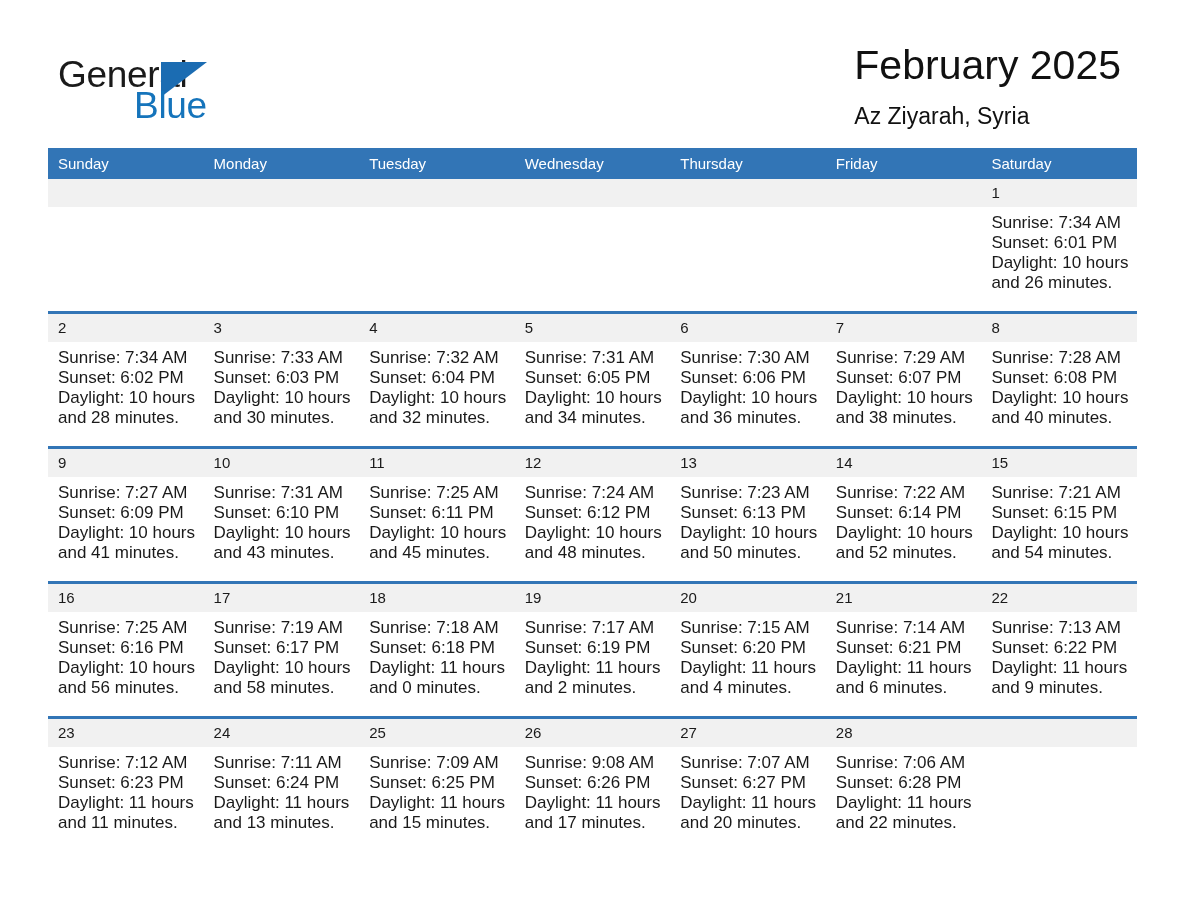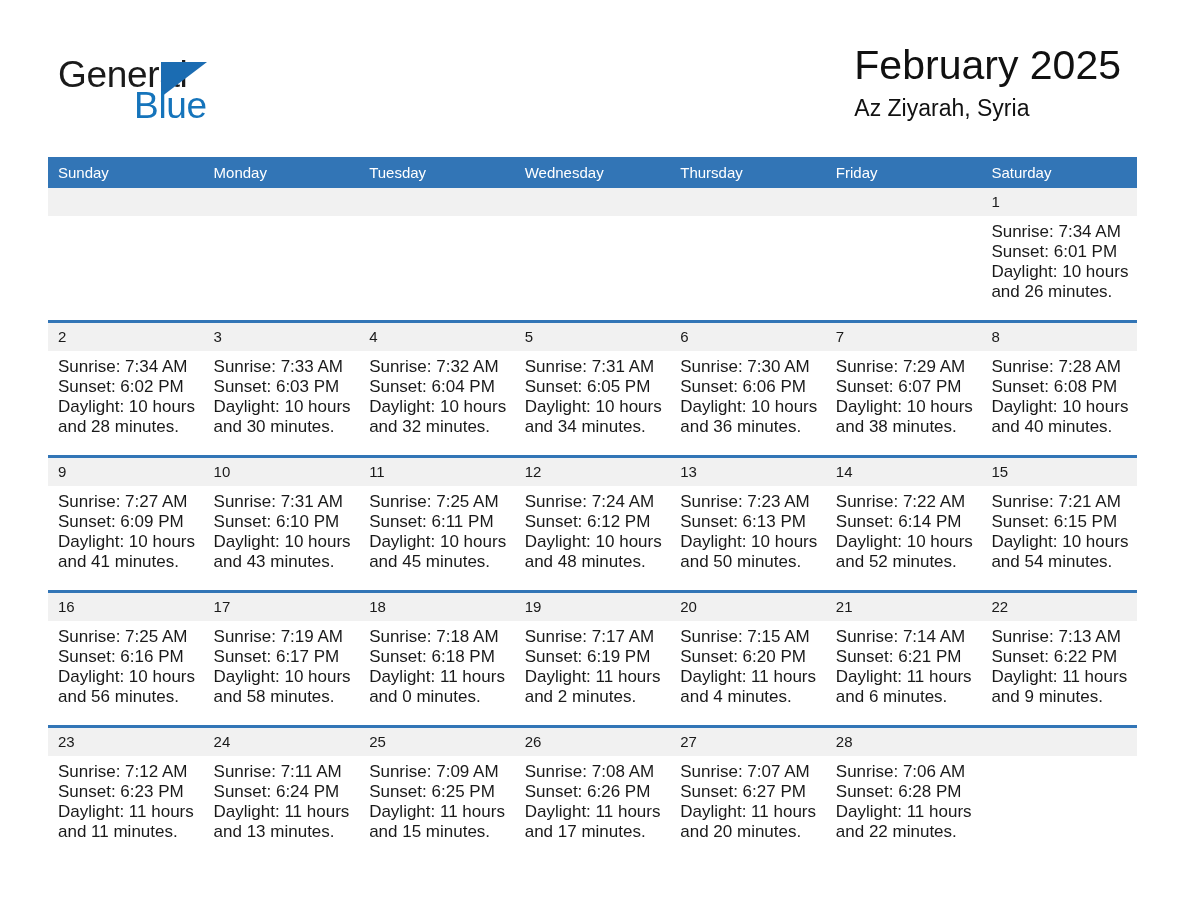--- a/index.html
+++ b/index.html
@@ -75,33 +75,33 @@
   }
   .cal-title {
     font-size: 41px;
     line-height: 50px;
     font-weight: 400;
     color: #111111;
     letter-spacing: 0px;
     white-space: nowrap;
   }
   .cal-subtitle {
-    margin-top: 4px;
+    margin-top: 12px;
     font-size: 23px;
     line-height: 28px;
     font-weight: 400;
     color: #111111;
     white-space: nowrap;
   }
 
   
   .cal {
     position: absolute;
     left: 48px;
-    top: 157px;
+    top: 148px;
     width: 1089px;
     border-collapse: collapse;
     table-layout: fixed;
   }
   .cal th {
     background: #3275b6;
     color: #ffffff;
     font-size: 15px;
     font-weight: 400;
     text-align: left;
@@ -407,21 +407,21 @@
             <div class="daynum">25</div>
             <div class="details">
               <div class="">Sunrise: 7:09 AM</div>
               <div class="">Sunset: 6:25 PM</div>
               <div class="wrap">Daylight: 11 hours and 15 minutes.</div>
             </div>
           </td>
           <td>
             <div class="daynum">26</div>
             <div class="details">
-              <div class="">Sunrise: 7:08 AM</div>
+              <div class="">Sunrise: 9:08 AM</div>
               <div class="">Sunset: 6:26 PM</div>
               <div class="wrap">Daylight: 11 hours and 17 minutes.</div>
             </div>
           </td>
           <td>
             <div class="daynum">27</div>
             <div class="details">
               <div class="">Sunrise: 7:07 AM</div>
               <div class="">Sunset: 6:27 PM</div>
               <div class="wrap">Daylight: 11 hours and 20 minutes.</div>

